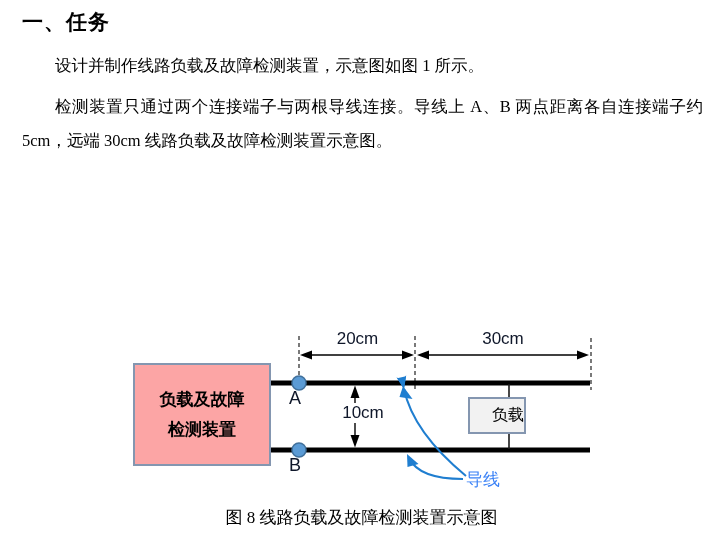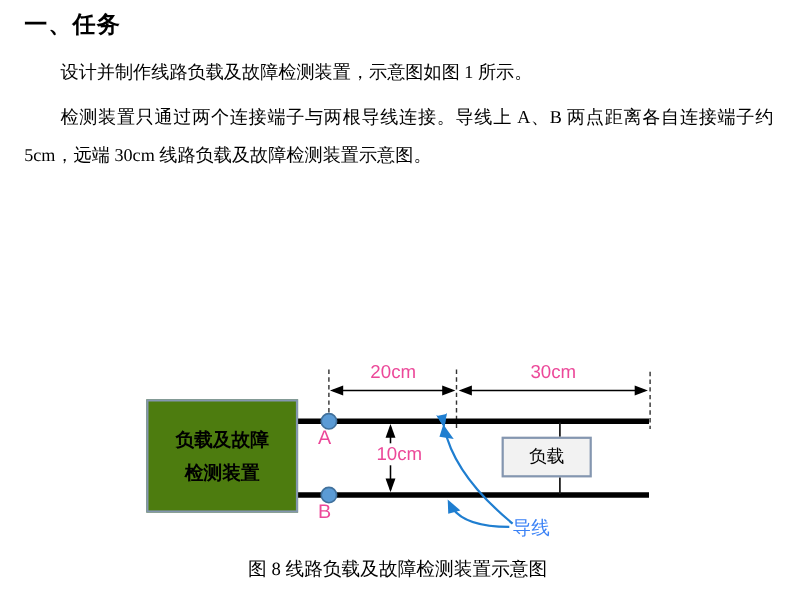--- a/index.html
+++ b/index.html
@@ -21,35 +21,35 @@
     margin:8px; text-indent:2em;
     font-size:16.5px; line-height:33.4px;
     text-align:justify;
   }
   
   .figure { position:absolute; left:0; top:328px; width:723px; height:177px; }
   .figure svg { position:absolute; left:0; top:0; }
   .fig-label {
     position:absolute;
     font-family:"Liberation Sans","DejaVu Sans",sans-serif;
-    font-size:17px; color:#ec4899; white-space:nowrap;
+    font-size:17px; color:#0f172a; white-space:nowrap;
   }
   .detector-box {
     position:absolute; left:133px; top:35px; width:138px; height:103px;
     box-sizing:border-box;
-    background:#4d7c0f; border:2px solid #8496b0;
+    background:#fca5a5; border:2px solid #8496b0;
     display:flex; flex-direction:column; align-items:center; justify-content:center;
     font-family:"Liberation Sans","DejaVu Sans",sans-serif;
     font-size:17px; font-weight:bold; line-height:30px;
   }
   .load-box {
-    position:absolute; left:456px; top:69px; width:82px; height:37px;
+    position:absolute; left:468px; top:69px; width:58px; height:37px;
     box-sizing:border-box;
     background:#f2f2f2; border:2px solid #8496b0;
-    display:flex; align-items:center; justify-content:center;
+    display:flex; align-items:center; justify-content:flex-end;
     font-family:"Liberation Sans","DejaVu Sans",sans-serif;
     font-size:16px;
   }
   .dim-label { text-align:center; }
   .dim-20 { left:320px; top:1px;  width:75px; }
   .dim-30 { left:465px; top:1px;  width:76px; }
   .dim-10 { left:334px; top:75px; width:58px; background:#ffffff; }
   .pt-a { left:289px; top:60px;  font-size:18px; }
   .pt-b { left:289px; top:127px; font-size:18px; }
   .wire-callout { left:466px; top:140px; color:#3b82f6; }

